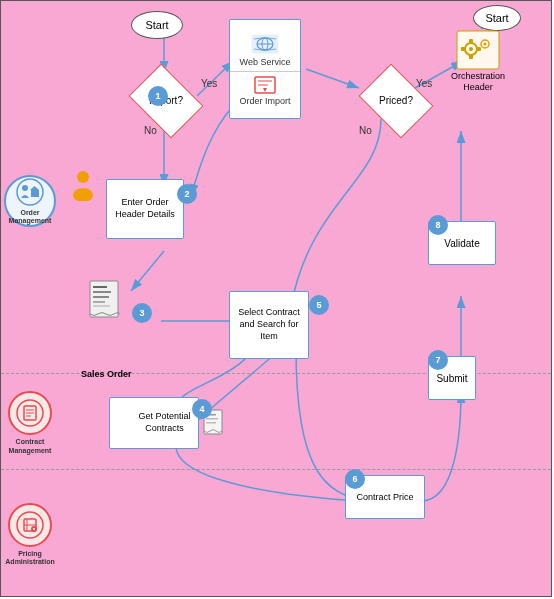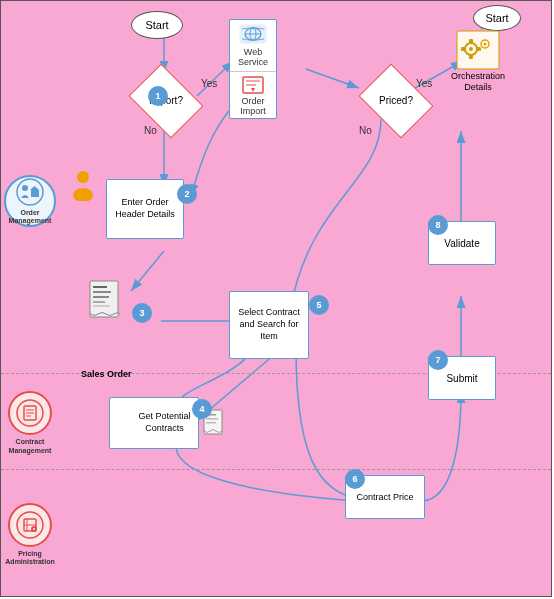--- a/index.html
+++ b/index.html
@@ -286,21 +286,21 @@
   </div>
 
   <div style="position:absolute; left:200px; top:77px; font-size:10px; color:#333;">
     <span>Yes</span>
   </div>
 
   <div style="position:absolute; left:143px; top:124px; font-size:10px; color:#333;">
     <span>No</span>
   </div>
 
-  <div class="node rect-node" style="left:228px; top:18px; width:48px; height:100px; flex-direction:column; gap:2px;">
+  <div class="node rect-node" style="left:228px; top:18px; width:72px; height:100px; flex-direction:column; gap:2px;">
 
     <div style="display:flex; flex-direction:column; align-items:center;">
       <svg width="30" height="24" viewBox="0 0 30 24">
         <rect x="2" y="2" width="26" height="18" rx="2" fill="#5b9bd5" opacity="0.15" stroke="#5b9bd5" stroke-width="1"></rect>
         <ellipse cx="15" cy="11" rx="8" ry="6" fill="none" stroke="#5b9bd5" stroke-width="1.2"></ellipse>
         <ellipse cx="15" cy="11" rx="3" ry="6" fill="none" stroke="#5b9bd5" stroke-width="1"></ellipse>
         <line x1="7" y1="11" x2="23" y2="11" stroke="#5b9bd5" stroke-width="1"></line>
         <path d="M4 6 Q15 3 26 6" fill="none" stroke="#5b9bd5" stroke-width="0.8"></path>
         <path d="M4 16 Q15 19 26 16" fill="none" stroke="#5b9bd5" stroke-width="0.8"></path>
       </svg>
@@ -340,21 +340,21 @@
       <circle cx="16" cy="20" r="6" fill="none" stroke="#c8a000" stroke-width="2"></circle>
       <circle cx="16" cy="20" r="2" fill="#c8a000"></circle>
       <rect x="14" y="10" width="4" height="4" rx="1" fill="#c8a000"></rect>
       <rect x="14" y="26" width="4" height="4" rx="1" fill="#c8a000"></rect>
       <rect x="6" y="18" width="4" height="4" rx="1" fill="#c8a000"></rect>
       <rect x="22" y="18" width="4" height="4" rx="1" fill="#c8a000"></rect>
 
       <circle cx="30" cy="15" r="4" fill="none" stroke="#e8a000" stroke-width="1.5"></circle>
       <circle cx="30" cy="15" r="1.5" fill="#e8a000"></circle>
     </svg>
-    <div style="font-size:9px; text-align:center; width:54px; line-height:1.2;">Orchestration Details</div>
+    <div style="font-size:9px; text-align:center; width:54px; line-height:1.2;">Orchestration Header</div>
   </div>
 
   <div class="icon-container" style="left:68px; top:168px;">
 
     <svg width="28" height="32" viewBox="0 0 28 32" style="margin-bottom:2px;">
       <circle cx="14" cy="8" r="6" fill="#f0a000"></circle>
       <ellipse cx="14" cy="26" rx="10" ry="7" fill="#f0a000"></ellipse>
     </svg>
   </div>
 
@@ -412,21 +412,21 @@
   </div>
 
   <div class="node rect-node" style="left:427px; top:220px; width:68px; height:44px;">
     <span>Validate</span>
   </div>
 
   <div class="circle-badge" style="left:427px; top:214px;">
     <span>8</span>
   </div>
 
-  <div class="node rect-node" style="left:427px; top:355px; width:68px; height:44px;">
+  <div class="node rect-node" style="left:427px; top:355px; width:48px; height:44px;">
     <span>Submit</span>
   </div>
 
   <div class="circle-badge" style="left:427px; top:349px;">
     <span>7</span>
   </div>
 
   <div class="node rect-node" style="left:344px; top:474px; width:80px; height:44px;">
     <span style="font-size:9px;">Contract Price</span>
   </div>

